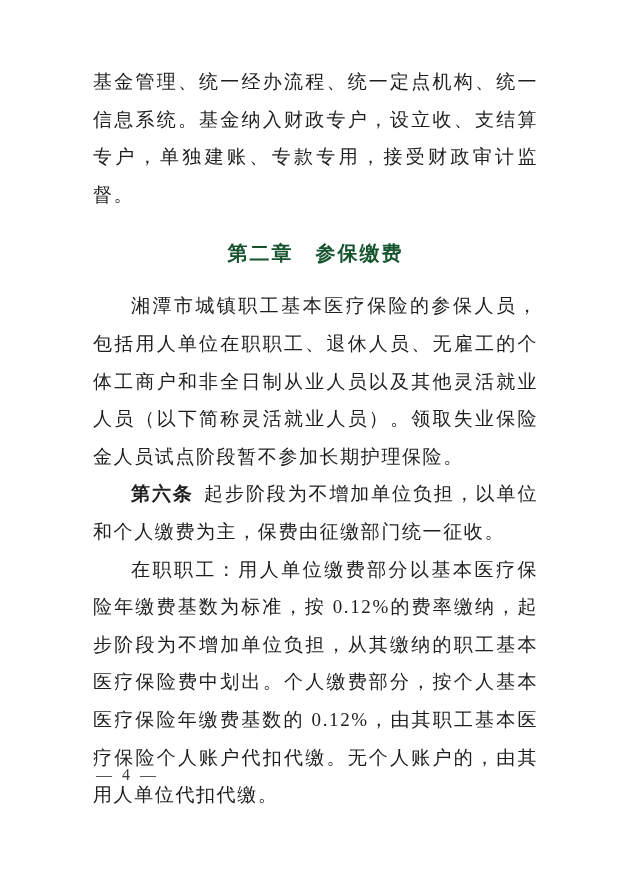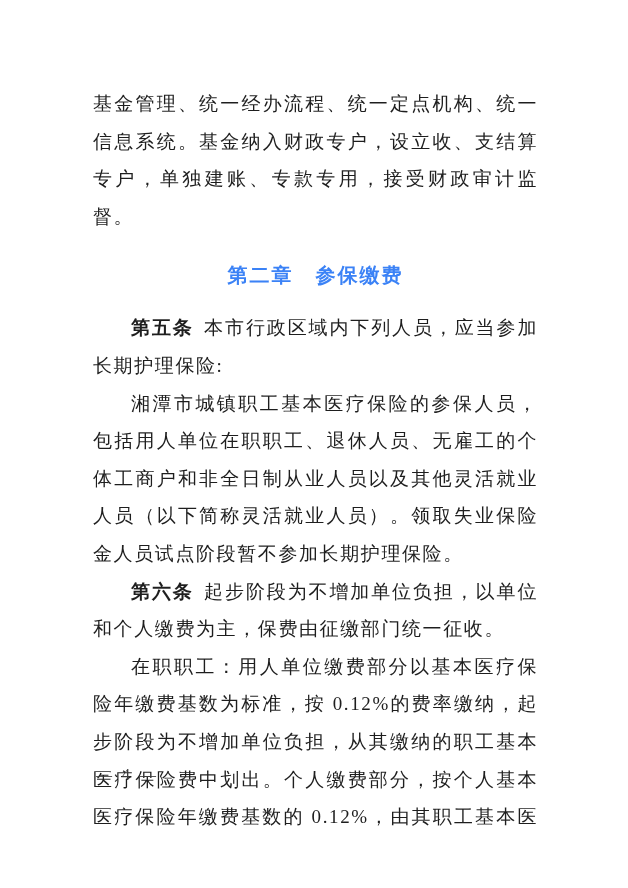--- a/index.html
+++ b/index.html
@@ -7,39 +7,39 @@
   body {
     background: #ffffff;
     font-family: "Liberation Serif", "DejaVu Serif", serif;
     color: #1e1e1e;
   }
   .page {
     position: relative;
     width: 628px;
     height: 836px;
     background: #ffffff;
-    padding: 85px 90px 0 93px;
+    padding: 63px 90px 0 93px;
     overflow: hidden;
   }
   .body-para {
     font-size: 19px;
     line-height: 37.6px;
     letter-spacing: 1.6px;
     text-align: justify;
     color: #1e1e1e;
   }
   .indent { text-indent: 2em; }
   .chapter-heading {
     font-family: "Liberation Sans", "DejaVu Sans", sans-serif;
     font-weight: bold;
     font-size: 20px;
     line-height: 30px;
     letter-spacing: 2px;
     text-align: center;
-    color: #3b82f6;
+    color: #14532d;
     margin: 25px 0 19px 0;
   }
   .article-label {
     font-weight: bold;
     margin-right: 0.55em;
   }
   .page-number {
     position: absolute;
     left: 96px;
     bottom: 52px;
@@ -50,21 +50,20 @@
 </style>
 </head>
 <body>
 
 <div class="page">
 
   <p class="body-para">基金管理、统一经办流程、统一定点机构、统一信息系统。基金纳入财政专户，设立收、支结算专户，单独建账、专款专用，接受财政审计监督。</p>
 
   <h2 class="chapter-heading">第二章　参保缴费</h2>
 
-  <p class="body-para indent"><span class="article-label">第五条</span><span>本市行政区域内下列人员，应当参加长期护理保险:</span></p>
 
   <p class="body-para indent">湘潭市城镇职工基本医疗保险的参保人员，包括用人单位在职职工、退休人员、无雇工的个体工商户和非全日制从业人员以及其他灵活就业人员（以下简称灵活就业人员）。领取失业保险金人员试点阶段暂不参加长期护理保险。</p>
 
   <p class="body-para indent"><span class="article-label">第六条</span><span>起步阶段为不增加单位负担，以单位和个人缴费为主，保费由征缴部门统一征收。</span></p>
 
   <p class="body-para indent">在职职工：用人单位缴费部分以基本医疗保险年缴费基数为标准，按 0.12%的费率缴纳，起步阶段为不增加单位负担，从其缴纳的职工基本医疗保险费中划出。个人缴费部分，按个人基本医疗保险年缴费基数的 0.12%，由其职工基本医疗保险个人账户代扣代缴。无个人账户的，由其用人单位代扣代缴。</p>
 
   <div class="page-number">— 4 —</div>
 
 </div>

